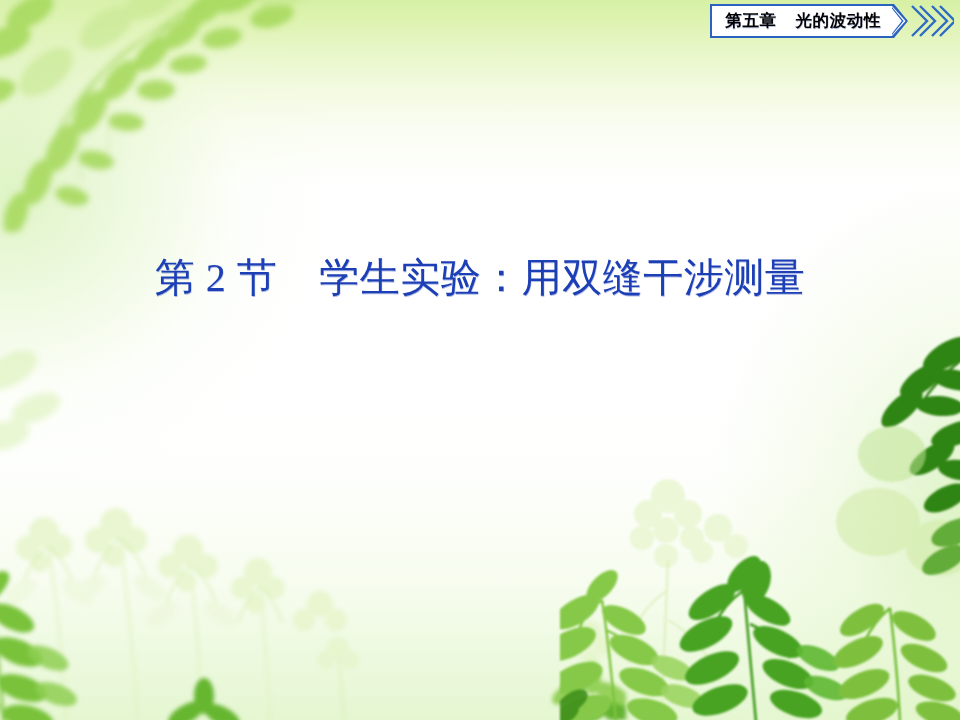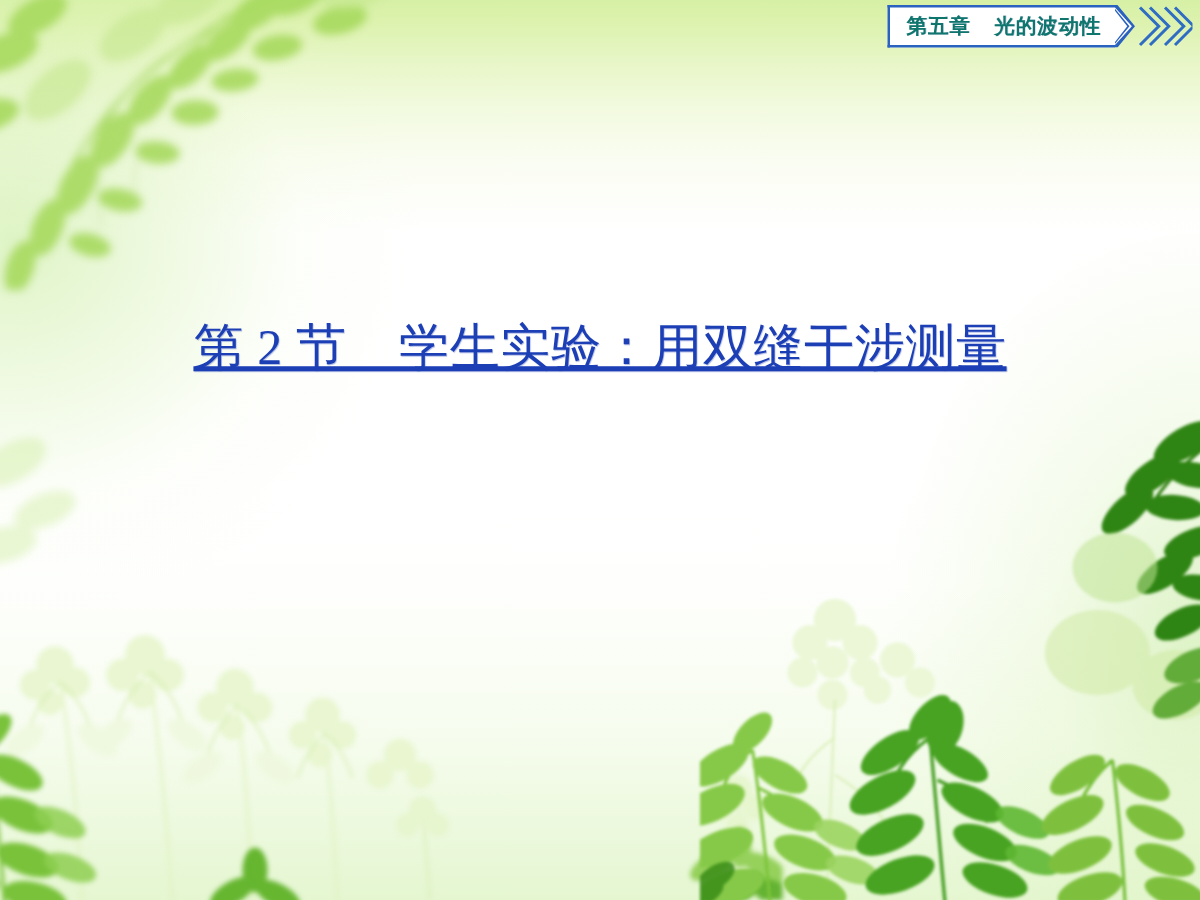--- a/index.html
+++ b/index.html
@@ -111,21 +111,21 @@
   }
   .banner-cap {
     width: 17px;
     height: 34px;
     flex: 0 0 auto;
     position: relative;
   }
   .banner-cap svg { display: block; }
 
   .banner-text {
-    color: #0f766e;
+    color: #000000;
     font-family: "Liberation Serif", serif;
     font-weight: bold;
     font-size: 16.5px;
     line-height: 1;
     letter-spacing: 0.6px;
     white-space: pre;
     text-shadow: 0.5px 0.5px 0 rgba(32,67,159,0.30);
   }
   .chevrons {
     display: flex;
@@ -144,21 +144,21 @@
   }
   .title-line {
     color: #1d3fb5;
     font-family: "Liberation Serif", serif;
     font-size: 40px;
     line-height: 1;
     letter-spacing: 0.5px;
     white-space: pre;
     text-shadow: 0.6px 0.6px 0.6px rgba(29,63,181,0.34);
   }
-  #title-line-1 { margin-bottom: 52px; text-decoration: underline; }
+  #title-line-1 { margin-bottom: 52px; }
 </style>
 </head>
 <body>
 
 <div id="slide">
 
   <div class="bg-base"></div>
   <div class="bg-tint-left"></div>
   <div class="bg-tint-bottom"></div>
   <div class="bg-tint-right"></div>

